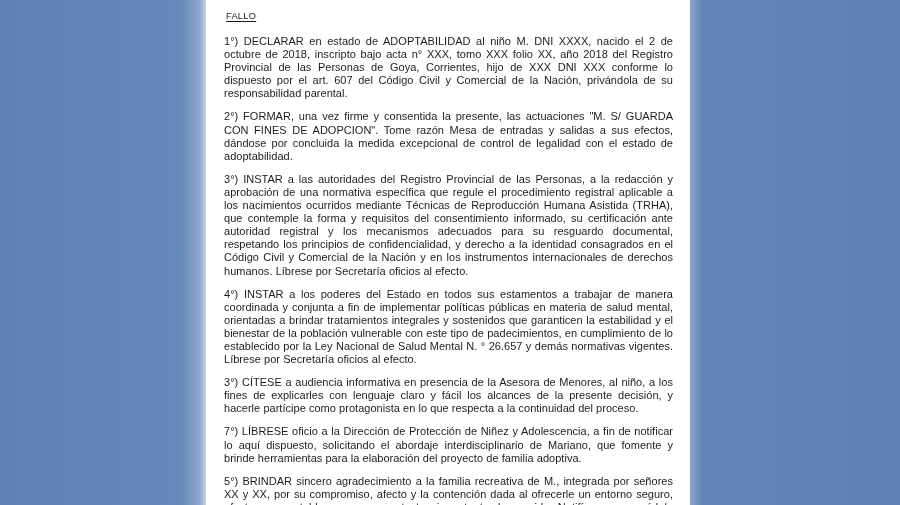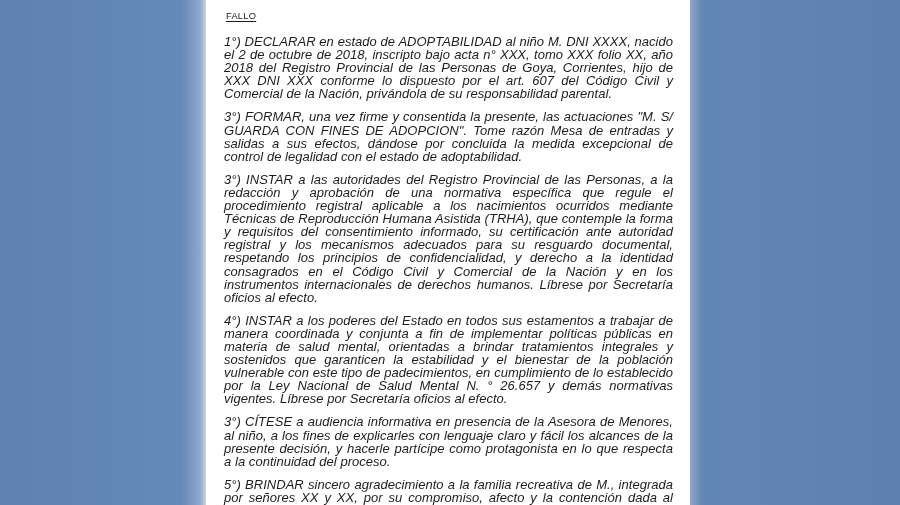--- a/index.html
+++ b/index.html
@@ -57,50 +57,50 @@
     color: #1b1b1b;
     letter-spacing: 0.25px;
     text-decoration: underline;
     text-underline-offset: 2px;
     margin: 4px 0 0 2px;
     display: inline-block;
     font-weight: 400;
   }
 
   .para {
-    font-size: 13px;
+    font-size: 11px;
     line-height: 13.1px;
     color: #1d1d1d;
     text-align: justify;
     margin: 10px 0 0 0;
     letter-spacing: 0.02px;
     word-spacing: 0.1px;
     hyphens: none;
-    font-style: italic;
   }
   .para:first-of-type {
     margin-top: 12px;
   }
 </style>
 </head>
 <body>
 
 <div class="viewer">
 
   <div class="backdrop-left"></div>
   <div class="backdrop-right"></div>
 
   <div class="page">
 
     <div style="line-height:0;">
       <span class="doc-title">FALLO</span>
     </div>
 
     <p class="para">1°) DECLARAR en estado de ADOPTABILIDAD al niño M. DNI XXXX, nacido el 2 de octubre de 2018, inscripto bajo acta n° XXX, tomo XXX folio XX, año 2018 del Registro Provincial de las Personas de Goya, Corrientes, hijo de XXX DNI XXX conforme lo dispuesto por el art. 607 del Código Civil y Comercial de la Nación, privándola de su responsabilidad parental.</p>
-    <p class="para">3°) FORMAR, una vez firme y consentida la presente, las actuaciones "M. S/ GUARDA CON FINES DE ADOPCION". Tome razón Mesa de entradas y salidas a sus efectos, dándose por concluida la medida excepcional de control de legalidad con el estado de adoptabilidad.</p>
+    <p class="para">2°) FORMAR, una vez firme y consentida la presente, las actuaciones "M. S/ GUARDA CON FINES DE ADOPCION". Tome razón Mesa de entradas y salidas a sus efectos, dándose por concluida la medida excepcional de control de legalidad con el estado de adoptabilidad.</p>
     <p class="para">3°) INSTAR a las autoridades del Registro Provincial de las Personas, a la redacción y aprobación de una normativa específica que regule el procedimiento registral aplicable a los nacimientos ocurridos mediante Técnicas de Reproducción Humana Asistida (TRHA), que contemple la forma y requisitos del consentimiento informado, su certificación ante autoridad registral y los mecanismos adecuados para su resguardo documental, respetando los principios de confidencialidad, y derecho a la identidad consagrados en el Código Civil y Comercial de la Nación y en los instrumentos internacionales de derechos humanos. Líbrese por Secretaría oficios al efecto.</p>
     <p class="para">4°) INSTAR a los poderes del Estado en todos sus estamentos a trabajar de manera coordinada y conjunta a fin de implementar políticas públicas en materia de salud mental, orientadas a brindar tratamientos integrales y sostenidos que garanticen la estabilidad y el bienestar de la población vulnerable con este tipo de padecimientos, en cumplimiento de lo establecido por la Ley Nacional de Salud Mental N. ° 26.657 y demás normativas vigentes. Líbrese por Secretaría oficios al efecto.</p>
     <p class="para">3°) CÍTESE a audiencia informativa en presencia de la Asesora de Menores, al niño, a los fines de explicarles con lenguaje claro y fácil los alcances de la presente decisión, y hacerle partícipe como protagonista en lo que respecta a la continuidad del proceso.</p>
+    <p class="para">7°) LÍBRESE oficio a la Dirección de Protección de Niñez y Adolescencia, a fin de notificar lo aquí dispuesto, solicitando el abordaje interdisciplinario de Mariano, que fomente y brinde herramientas para la elaboración del proyecto de familia adoptiva.</p>
     <p class="para">5°) BRINDAR sincero agradecimiento a la familia recreativa de M., integrada por señores XX y XX, por su compromiso, afecto y la contención dada al ofrecerle un entorno seguro, afectuoso y estable en un momento tan importante de su vida. Notifíquese por cédula soporte papel en su domicilio real.</p>
 
   </div>
 
 </div>
 
 </body></html>

